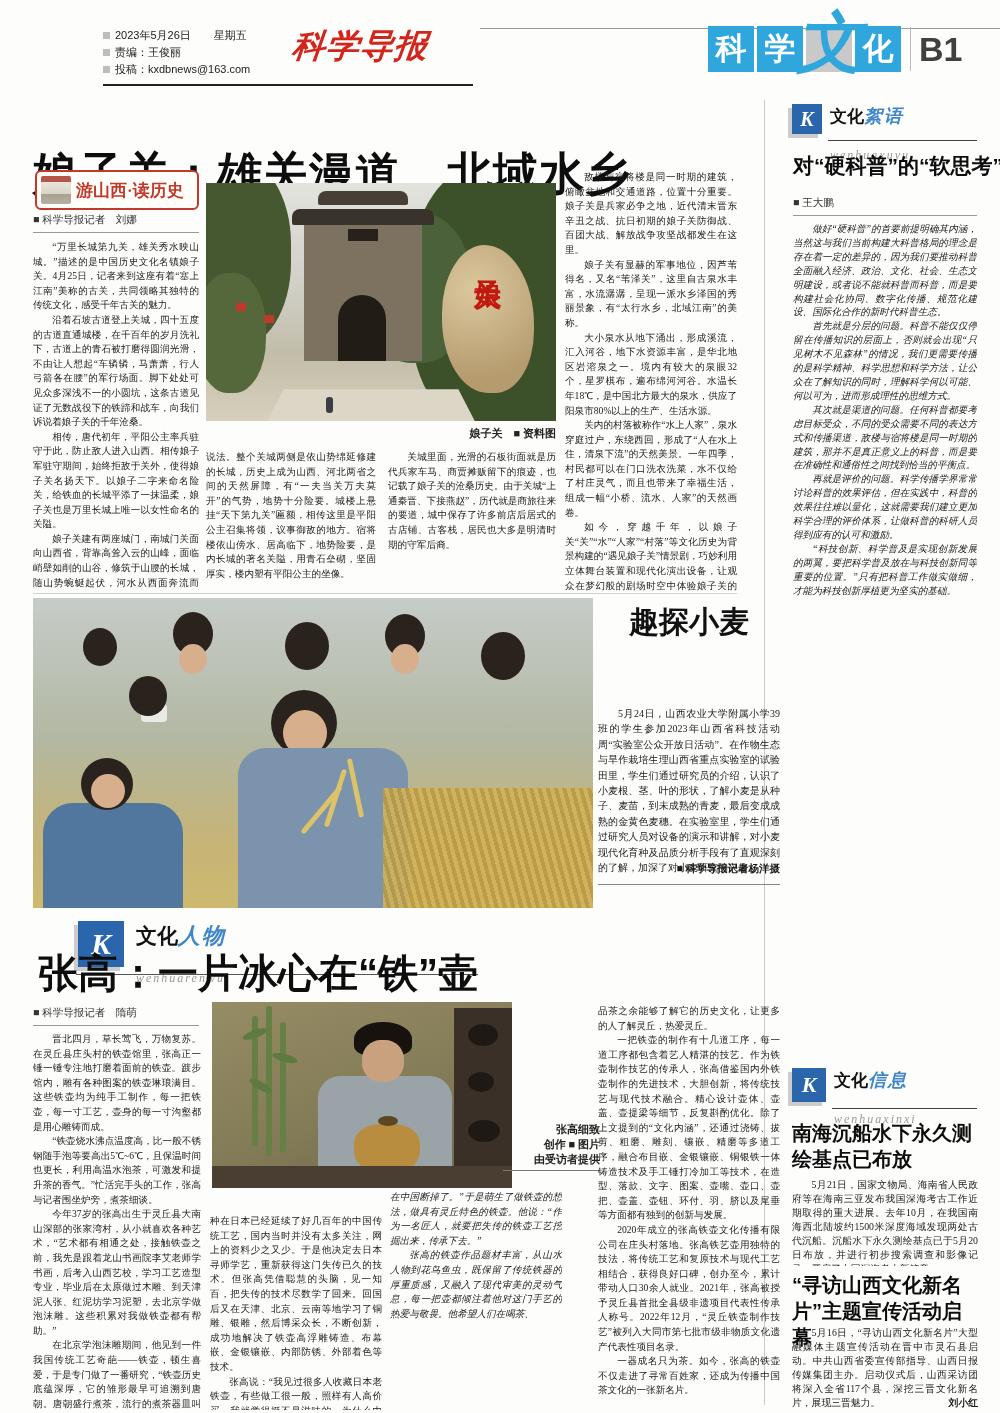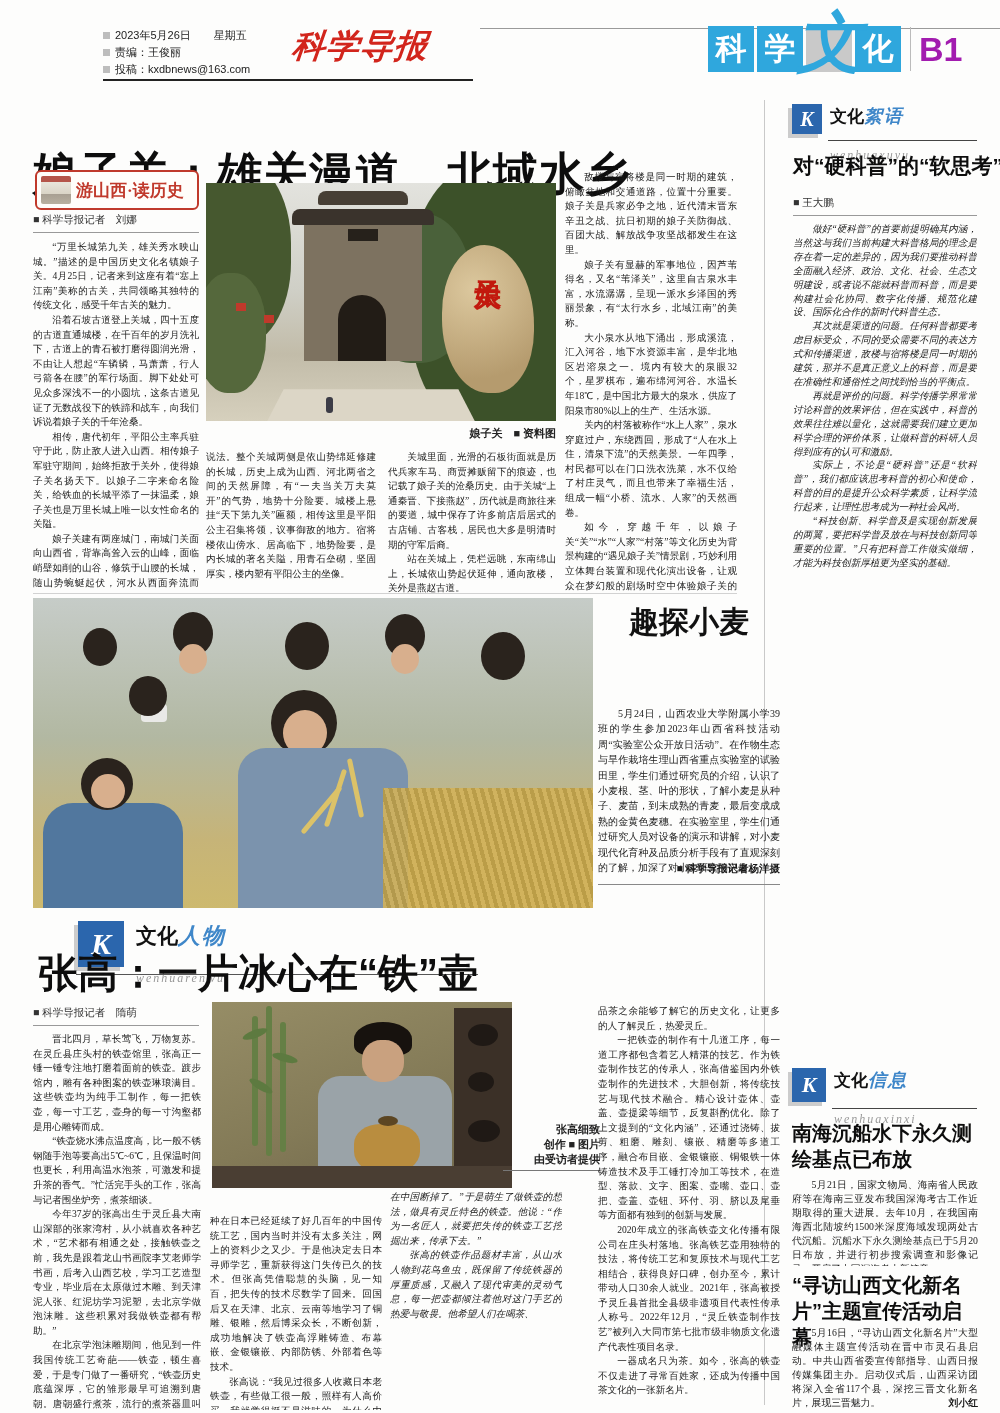--- a/index.html
+++ b/index.html
@@ -3,34 +3,34 @@
 <meta charset="utf-8">
 <style>
   html,body{margin:0;padding:0;background:#eee;}
   #page{position:relative;width:1000px;height:1413px;background:#fdfdfc;overflow:hidden;
         font-family:"Liberation Serif",serif;color:#1a1a1a;}
   .abs{position:absolute;}
 
   
   .hdr-rule{left:480px;top:28px;width:520px;height:1px;background:#9a9a9a;}
   .hdr-info{left:103px;top:26px;width:370px;font-family:"Liberation Sans",sans-serif;
-            font-size:11px;color:#222;border-bottom:2px solid #222;}
+            font-size:11px;color:#222;border-bottom:2px solid #222;padding-bottom:5px;}
   .hdr-line{display:flex;align-items:center;gap:5px;margin:2px 0;}
   .sq{width:7px;height:7px;background:#bdbdbd;flex:0 0 auto;}
   .hdr-weekday{margin-left:18px;}
   .masthead{left:292px;top:24px;font-size:33px;font-weight:bold;font-style:italic;
             color:#d2251c;letter-spacing:1px;transform:skewX(-6deg);font-family:"Liberation Serif",serif;}
   .banner{left:708px;top:26px;display:flex;align-items:center;}
   .btile{width:46px;height:46px;background:#2fa7dd;color:#fff;font-family:"Liberation Sans",sans-serif;
          font-weight:bold;font-size:31px;display:flex;align-items:center;justify-content:center;margin-right:3px;}
   .btile-gray{width:46px;height:46px;background:#c9c9c9;position:relative;margin-right:3px;}
   .btile-gray .wen{position:absolute;left:-10px;top:-16px;font-size:66px;font-weight:bold;
          font-style:italic;color:#2fa7dd;font-family:"Liberation Serif",serif;line-height:1;}
   .bsep{width:1px;height:44px;background:#bbb;margin:0 8px 0 6px;}
-  .pageno{font-family:"Liberation Sans",sans-serif;font-weight:bold;font-size:34px;color:#a21caf;}
+  .pageno{font-family:"Liberation Sans",sans-serif;font-weight:bold;font-size:34px;color:#404040;}
 
   
   .kol{overflow:hidden;text-align:justify;}
   .kol p{margin:0;text-indent:2em;}
   .kol p.nop{text-indent:0;}
   .byline{font-family:"Liberation Sans",sans-serif;font-size:10.5px;color:#333;
           border-bottom:1px solid #999;padding-bottom:5px;}
   .caption{font-weight:bold;font-size:11px;color:#222;}
 
   
@@ -219,21 +219,20 @@
   </div>
 
   <div class="abs caption1 caption">娘子关　■ 资料图</div>
 
   <div class="abs kol m-col col2a">
     <p class="nop">说法。整个关城两侧是依山势绵延修建的长城，历史上成为山西、河北两省之间的天然屏障，有“一夫当关万夫莫开”的气势，地势十分险要。城楼上悬挂“天下第九关”匾额，相传这里是平阳公主召集将领，议事御敌的地方。宿将楼依山傍水、居高临下，地势险要，是内长城的著名关隘，用青石垒砌，坚固厚实，楼内塑有平阳公主的坐像。</p>
   </div>
 
   <div class="abs kol m-col col3a">
     <p>关城里面，光滑的石板街面就是历代兵家车马、商贾摊贩留下的痕迹，也记载了娘子关的沧桑历史。由于关城“上通秦晋、下接燕赵”，历代就是商旅往来的要道，城中保存了许多前店后居式的古店铺、古客栈，居民也大多是明清时期的守军后裔。</p>
-    <p>站在关城上，凭栏远眺，东南绵山上，长城依山势起伏延伸，通向敌楼，关外是燕赵古道。</p>
   </div>
 
   <div class="abs kol m-col col4a">
     <p>敌楼与宿将楼是同一时期的建筑，俯瞰盆地和交通道路，位置十分重要。娘子关是兵家必争之地，近代清末晋东辛丑之战、抗日初期的娘子关防御战、百团大战、解放战争攻坚战都发生在这里。</p>
     <p>娘子关有显赫的军事地位，因芦苇得名，又名“苇泽关”，这里自古泉水丰富，水流潺潺，呈现一派水乡泽国的秀丽景象，有“太行水乡，北域江南”的美称。</p>
     <p>大小泉水从地下涌出，形成溪流，汇入河谷，地下水资源丰富，是华北地区岩溶泉之一。境内有较大的泉眼32个，星罗棋布，遍布绵河河谷。水温长年18℃，是中国北方最大的泉水，供应了阳泉市80%以上的生产、生活水源。</p>
     <p>关内的村落被称作“水上人家”，泉水穿庭过户，东绕西回，形成了“人在水上住，清泉下流”的天然美景。一年四季，村民都可以在门口洗衣洗菜，水不仅给了村庄灵气，而且也带来了幸福生活，组成一幅“小桥、流水、人家”的天然画卷。</p>
     <p>如今，穿越千年，以娘子关“关”“水”“人家”“村落”等文化历史为背景构建的“遇见娘子关”情景剧，巧妙利用立体舞台装置和现代化演出设备，让观众在梦幻般的剧场时空中体验娘子关的雄关古隘和人文历史，一番游历，胜过千山万水。</p>
   </div>
 
@@ -274,23 +273,23 @@
     <span class="cat">文化</span><span class="nm">絮语</span>
     <div class="py">wenhuaxuyu</div>
   </div>
   <div class="abs xy-underline"></div>
 
   <div class="abs xy-title">对“硬科普”的“软思考”</div>
   <div class="abs byline xy-byline">■ 王大鹏</div>
 
   <div class="abs kol xy-body">
     <p>做好“硬科普”的首要前提明确其内涵，当然这与我们当前构建大科普格局的理念是存在着一定的差异的，因为我们要推动科普全面融入经济、政治、文化、社会、生态文明建设，或者说不能就科普而科普，而是要构建社会化协同、数字化传播、规范化建设、国际化合作的新时代科普生态。</p>
+    <p>首先就是分层的问题。科普不能仅仅停留在传播知识的层面上，否则就会出现“只见树木不见森林”的情况，我们更需要传播的是科学精神、科学思想和科学方法，让公众在了解知识的同时，理解科学何以可能、何以可为，进而形成理性的思维方式。</p>
     <p>其次就是渠道的问题。任何科普都要考虑目标受众，不同的受众需要不同的表达方式和传播渠道，敌楼与宿将楼是同一时期的建筑，那并不是真正意义上的科普，而是要在准确性和通俗性之间找到恰当的平衡点。</p>
     <p>再就是评价的问题。科学传播学界常常讨论科普的效果评估，但在实践中，科普的效果往往难以量化，这就需要我们建立更加科学合理的评价体系，让做科普的科研人员得到应有的认可和激励。</p>
-    <p>实际上，不论是“硬科普”还是“软科普”，我们都应该思考科普的初心和使命，科普的目的是提升公众科学素质，让科学流行起来，让理性思考成为一种社会风尚。</p>
     <p>“科技创新、科学普及是实现创新发展的两翼，要把科学普及放在与科技创新同等重要的位置。”只有把科普工作做实做细，才能为科技创新厚植更为坚实的基础。</p>
   </div>
 
   <div class="abs ktile rw-tile">K</div>
   <div class="abs sechead rw-words">
     <span class="cat" style="font-size:21px;">文化</span><span class="nm" style="font-size:22px;">人物</span>
     <div class="py">wenhuarenwu</div>
   </div>
   <div class="abs rw-underline"></div>
 

